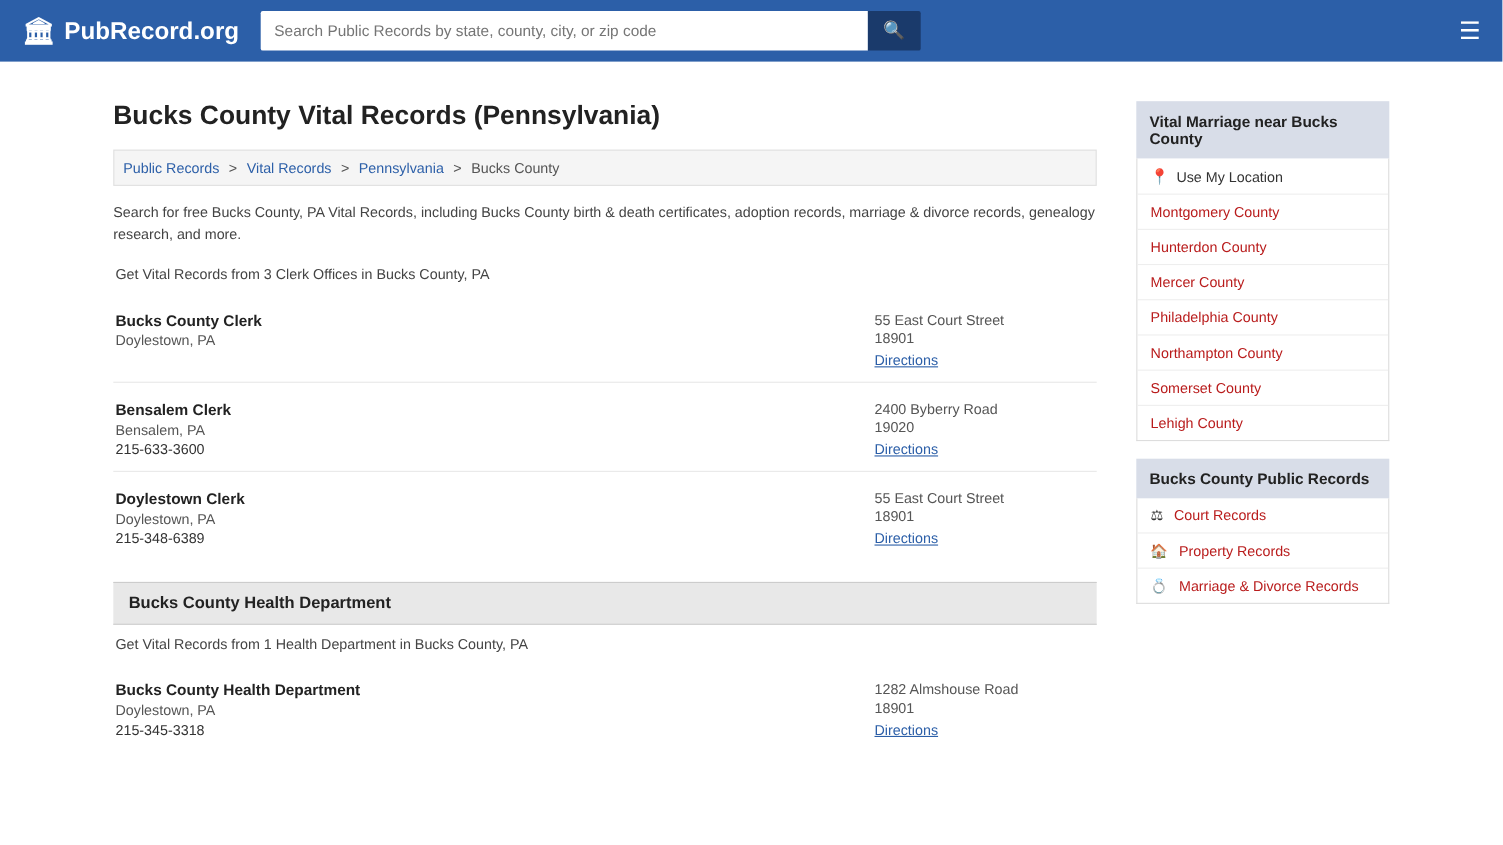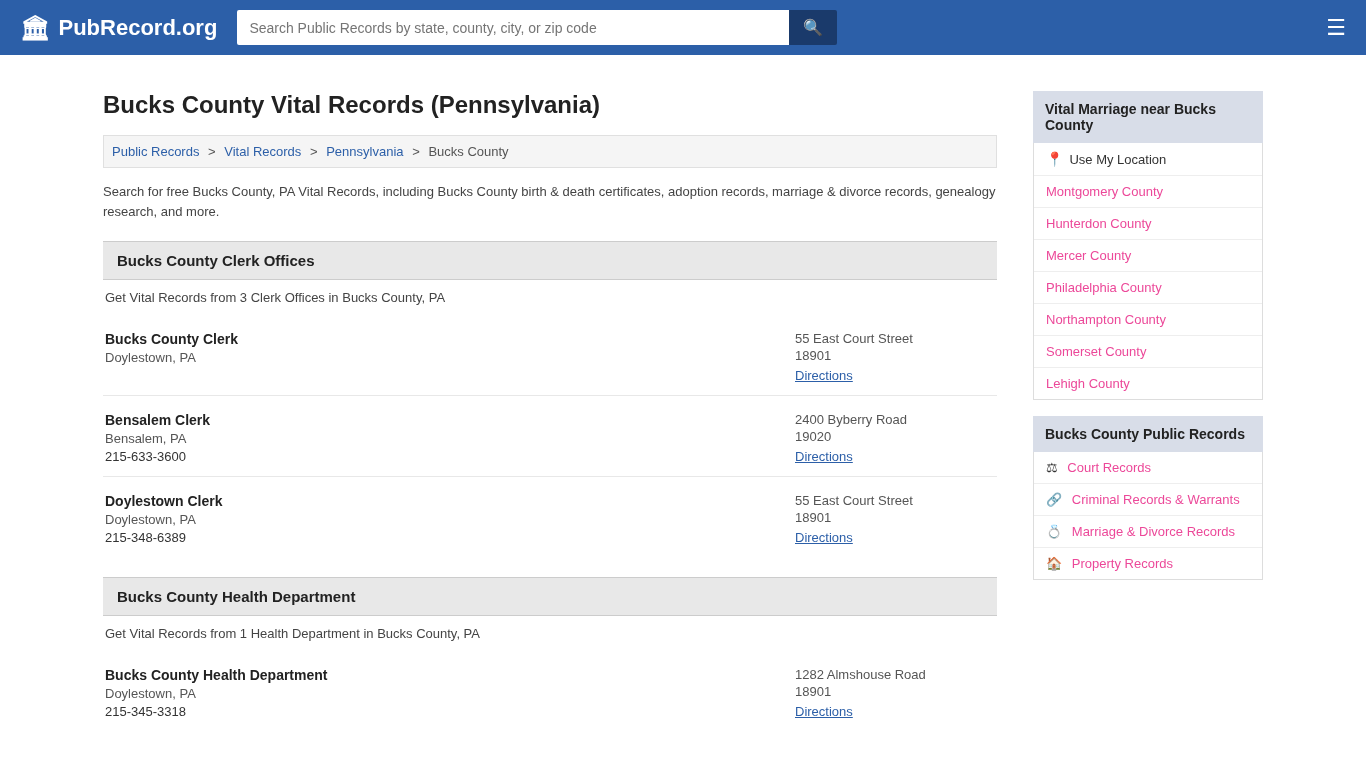--- a/index.html
+++ b/index.html
@@ -193,21 +193,21 @@
       border: 1px solid #ddd;
       border-top: none;
     }
     .sidebar-list li {
       padding: 8px 12px;
       border-bottom: 1px solid #eee;
       font-size: 13px;
     }
     .sidebar-list li:last-child { border-bottom: none; }
     .sidebar-list li a {
-      color: #ec4899;
+      color: #b91c1c;
       text-decoration: none;
     }
     .sidebar-list li.use-location {
       display: flex;
       align-items: center;
       gap: 6px;
       color: #333;
       cursor: pointer;
     }
     .sidebar-list li .loc-icon { color: #333; font-size: 14px; }
@@ -249,21 +249,20 @@
       <a href="#">Vital Records</a>
       <span class="sep"> &gt; </span>
       <a href="#">Pennsylvania</a>
       <span class="sep"> &gt; </span>
       <span>Bucks County</span>
     </div>
 
     <p class="intro-text">Search for free Bucks County, PA Vital Records, including Bucks County birth &amp; death certificates, adoption records, marriage &amp; divorce records, genealogy research, and more.</p>
 
     <div class="content-block">
-      <div class="section-header">Bucks County Clerk Offices</div>
       <p class="sub-text">Get Vital Records from 3 Clerk Offices in Bucks County, PA</p>
 
       <div class="record-entry">
         <div class="record-left">
           <div class="record-name">Bucks County Clerk</div>
           <div class="record-city">Doylestown, PA</div>
         </div>
         <div class="record-right">
           <div class="record-address">55 East Court Street</div>
           <div class="record-zip">18901</div>
@@ -338,29 +337,25 @@
     </div>
 
     <div class="sidebar-section">
       <div class="sidebar-section-title">Bucks County Public Records</div>
       <ul class="sidebar-list">
         <li>
           <span class="sidebar-icon">⚖</span>
           <a href="#">Court Records</a>
         </li>
         <li>
-          <span class="sidebar-icon">🔗</span>
-          <a href="#">Criminal Records &amp; Warrants</a>
+          <span class="sidebar-icon">🏠</span>
+          <a href="#">Property Records</a>
         </li>
         <li>
           <span class="sidebar-icon">💍</span>
           <a href="#">Marriage &amp; Divorce Records</a>
         </li>
-        <li>
-          <span class="sidebar-icon">🏠</span>
-          <a href="#">Property Records</a>
-        </li>
       </ul>
     </div>
 
   </aside>
 
 </div>
 
 </body></html>

